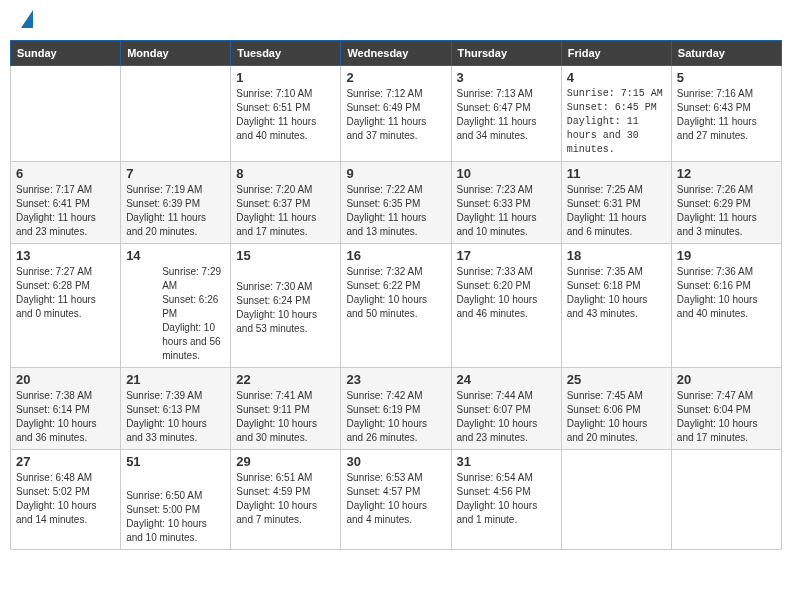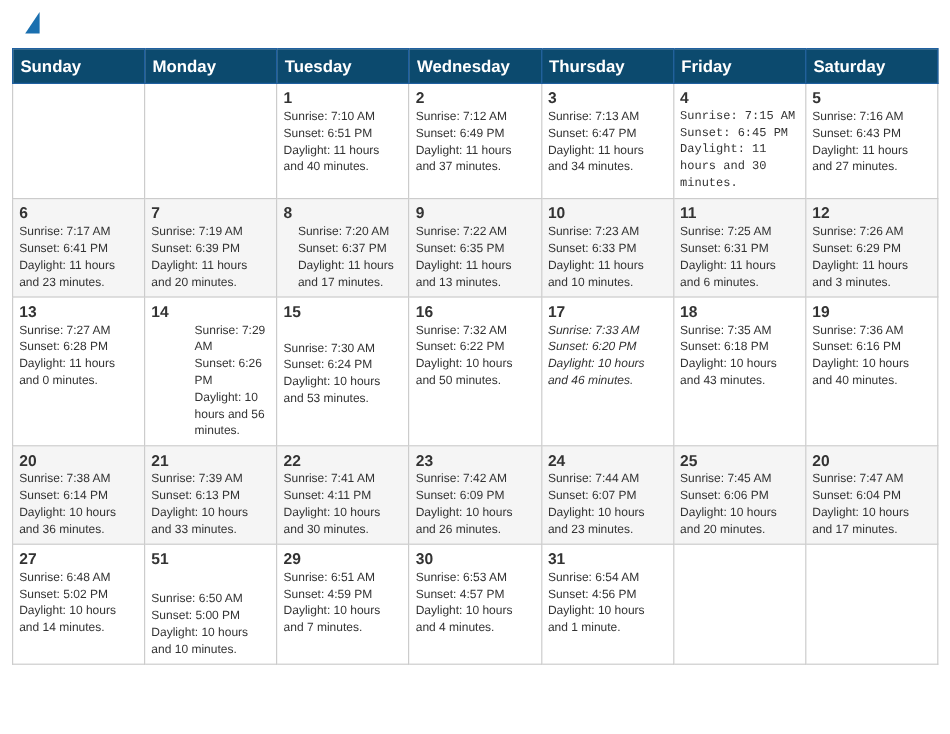--- a/index.html
+++ b/index.html
@@ -28,25 +28,25 @@
     .subtitle {
       font-size: 14px;
       color: #555;
     }
     .calendar {
       width: 100%;
       border-collapse: collapse;
       border: 1px solid #ccc;
     }
     .calendar th {
-      background-color: #0c4a6e;
+      background-color: #404040;
       color: white;
       text-align: left;
       padding: 6px 6px;
-      font-size: 14px;
+      font-size: 11px;
       font-weight: bold;
       border: 1px solid #2060a0;
     }
     .calendar td {
       width: 14.28%;
       vertical-align: top;
       padding: 4px 5px;
       border: 1px solid #ccc;
       font-size: 10px;
       color: #333;
@@ -172,21 +172,21 @@
 Daylight: 11 hours and 23 minutes.</div>
         </td>
         <td>
           <span class="day-number">7</span>
           <div class="day-info" style="white-space: pre-line;">Sunrise: 7:19 AM
 Sunset: 6:39 PM
 Daylight: 11 hours and 20 minutes.</div>
         </td>
         <td>
           <span class="day-number">8</span>
-          <div class="day-info" style="white-space: pre-line; margin-left: 12px;">Sunrise: 7:20 AM
+          <div class="day-info" style="white-space: pre-line;">Sunrise: 7:20 AM
 Sunset: 6:37 PM
 Daylight: 11 hours and 17 minutes.</div>
         </td>
         <td>
           <span class="day-number">9</span>
           <div class="day-info" style="white-space: pre-line;">Sunrise: 7:22 AM
 Sunset: 6:35 PM
 Daylight: 11 hours and 13 minutes.</div>
         </td>
         <td>
@@ -228,21 +228,21 @@
 Daylight: 10 hours and 53 minutes.</div>
         </td>
         <td>
           <span class="day-number">16</span>
           <div class="day-info" style="white-space: pre-line;">Sunrise: 7:32 AM
 Sunset: 6:22 PM
 Daylight: 10 hours and 50 minutes.</div>
         </td>
         <td>
           <span class="day-number">17</span>
-          <div class="day-info" style="white-space: pre-line; font-style: italic;">Sunrise: 7:33 AM
+          <div class="day-info" style="white-space: pre-line;">Sunrise: 7:33 AM
 Sunset: 6:20 PM
 Daylight: 10 hours and 46 minutes.</div>
         </td>
         <td>
           <span class="day-number">18</span>
           <div class="day-info" style="white-space: pre-line;">Sunrise: 7:35 AM
 Sunset: 6:18 PM
 Daylight: 10 hours and 43 minutes.</div>
         </td>
         <td>
@@ -261,27 +261,27 @@
         </td>
         <td>
           <span class="day-number">21</span>
           <div class="day-info" style="white-space: pre-line;">Sunrise: 7:39 AM
 Sunset: 6:13 PM
 Daylight: 10 hours and 33 minutes.</div>
         </td>
         <td>
           <span class="day-number">22</span>
           <div class="day-info" style="white-space: pre-line;">Sunrise: 7:41 AM
-Sunset: 4:11 PM
+Sunset: 9:11 PM
 Daylight: 10 hours and 30 minutes.</div>
         </td>
         <td>
           <span class="day-number">23</span>
           <div class="day-info" style="white-space: pre-line;">Sunrise: 7:42 AM
-Sunset: 6:09 PM
+Sunset: 6:19 PM
 Daylight: 10 hours and 26 minutes.</div>
         </td>
         <td>
           <span class="day-number">24</span>
           <div class="day-info" style="white-space: pre-line;">Sunrise: 7:44 AM
 Sunset: 6:07 PM
 Daylight: 10 hours and 23 minutes.</div>
         </td>
         <td>
           <span class="day-number">25</span>

